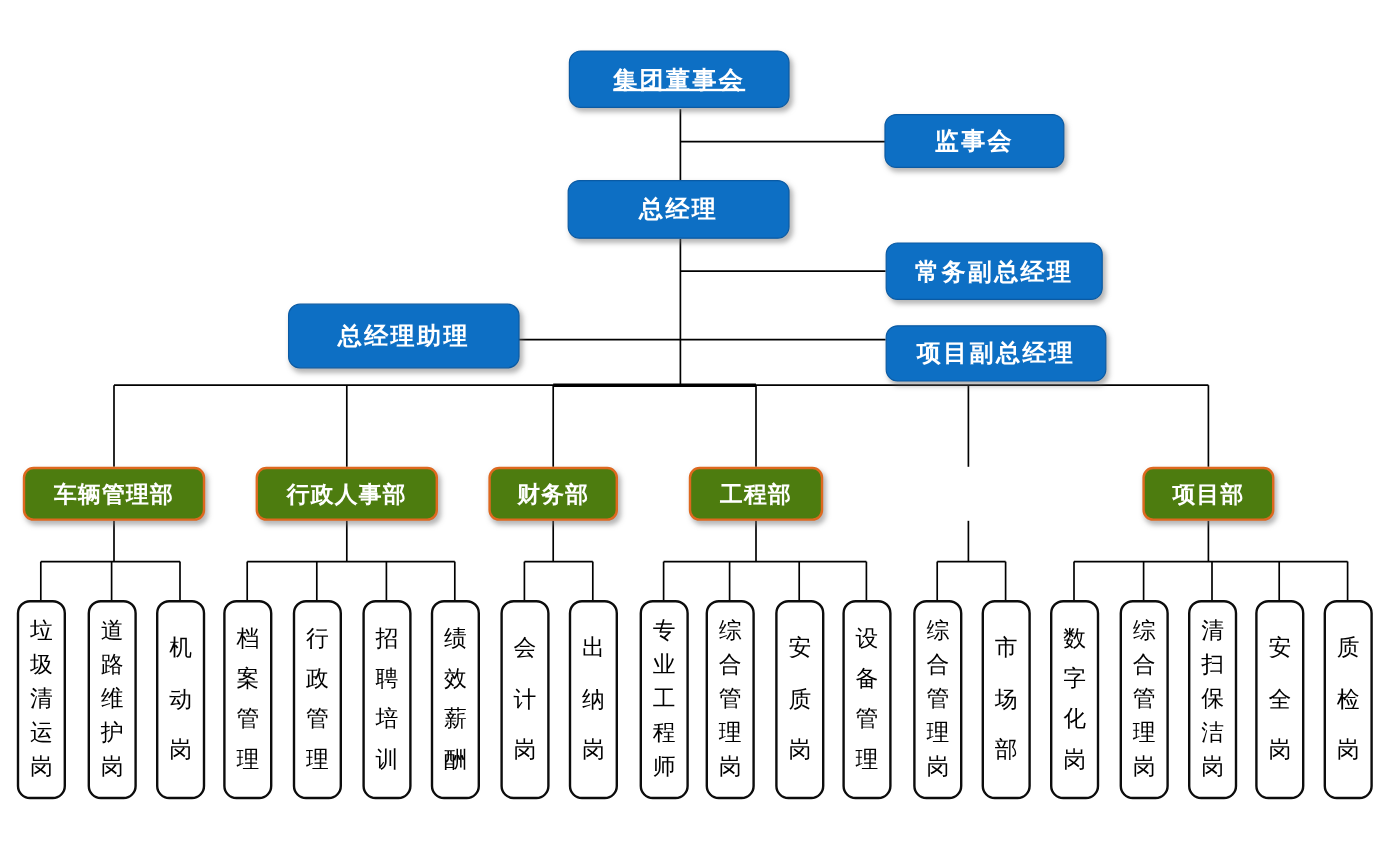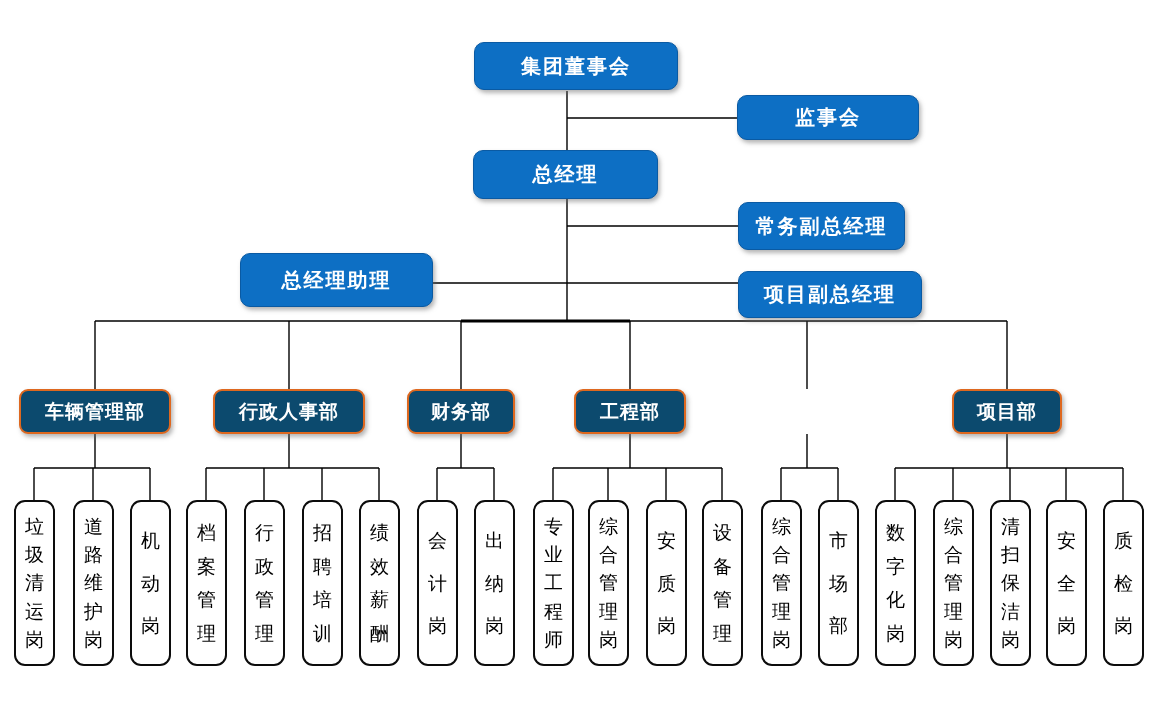--- a/index.html
+++ b/index.html
@@ -18,42 +18,42 @@
     text-align:center;
   }
   .box-blue{
     background:#0d6fc4;
     border:1.5px solid #0a5aa3;
     border-radius:10px;
     color:#ffffff;font-weight:bold;font-size:20px;letter-spacing:2px;
     box-shadow:2px 3px 4px rgba(110,110,110,.5);
   }
   .box-orange{
-    background:#0c4a6e;
+    background:#4d7c0f;
     border:2px solid #de681f;
     border-radius:9px;
     color:#ffffff;font-weight:bold;font-size:19px;letter-spacing:1px;
     box-shadow:2px 3px 4px rgba(110,110,110,.5);
   }
   .post{
     background:#ffffff;
     border:2.5px solid #0c0c0c;
     border-radius:11px;
     color:#000000;font-size:19px;
     display:flex;flex-direction:column;
     justify-content:space-evenly;align-items:center;
     top:500px;width:41px;height:166px;
     padding:6px 0;
   }
   .post span{line-height:1;display:block;}
   
-  #n-board{left:474px;top:42px;width:204px;height:48px;}
-  #n-supervisory{left:737px;top:95px;width:182px;height:45px;}
+  #n-board{left:474px;top:42px;width:184px;height:48px;text-decoration:underline;}
+  #n-supervisory{left:737px;top:95px;width:150px;height:45px;}
   #n-gm{left:473px;top:150px;width:185px;height:49px;}
-  #n-exec-deputy{left:738px;top:202px;width:167px;height:48px;}
+  #n-exec-deputy{left:738px;top:202px;width:181px;height:48px;}
   #n-assistant{left:240px;top:253px;width:193px;height:54px;}
   #n-project-deputy{left:738px;top:258px;width:184px;height:47px;margin-top:13px;}
   
   .dept{top:389px;height:45px;}
   #d0{left:19px;width:152px;}
   #d1{left:213px;width:152px;}
   #d2{left:407px;width:108px;}
   #d3{left:574px;width:112px;}
   #d4{left:752px;width:110px;}
   #d5{left:952px;width:110px;}

